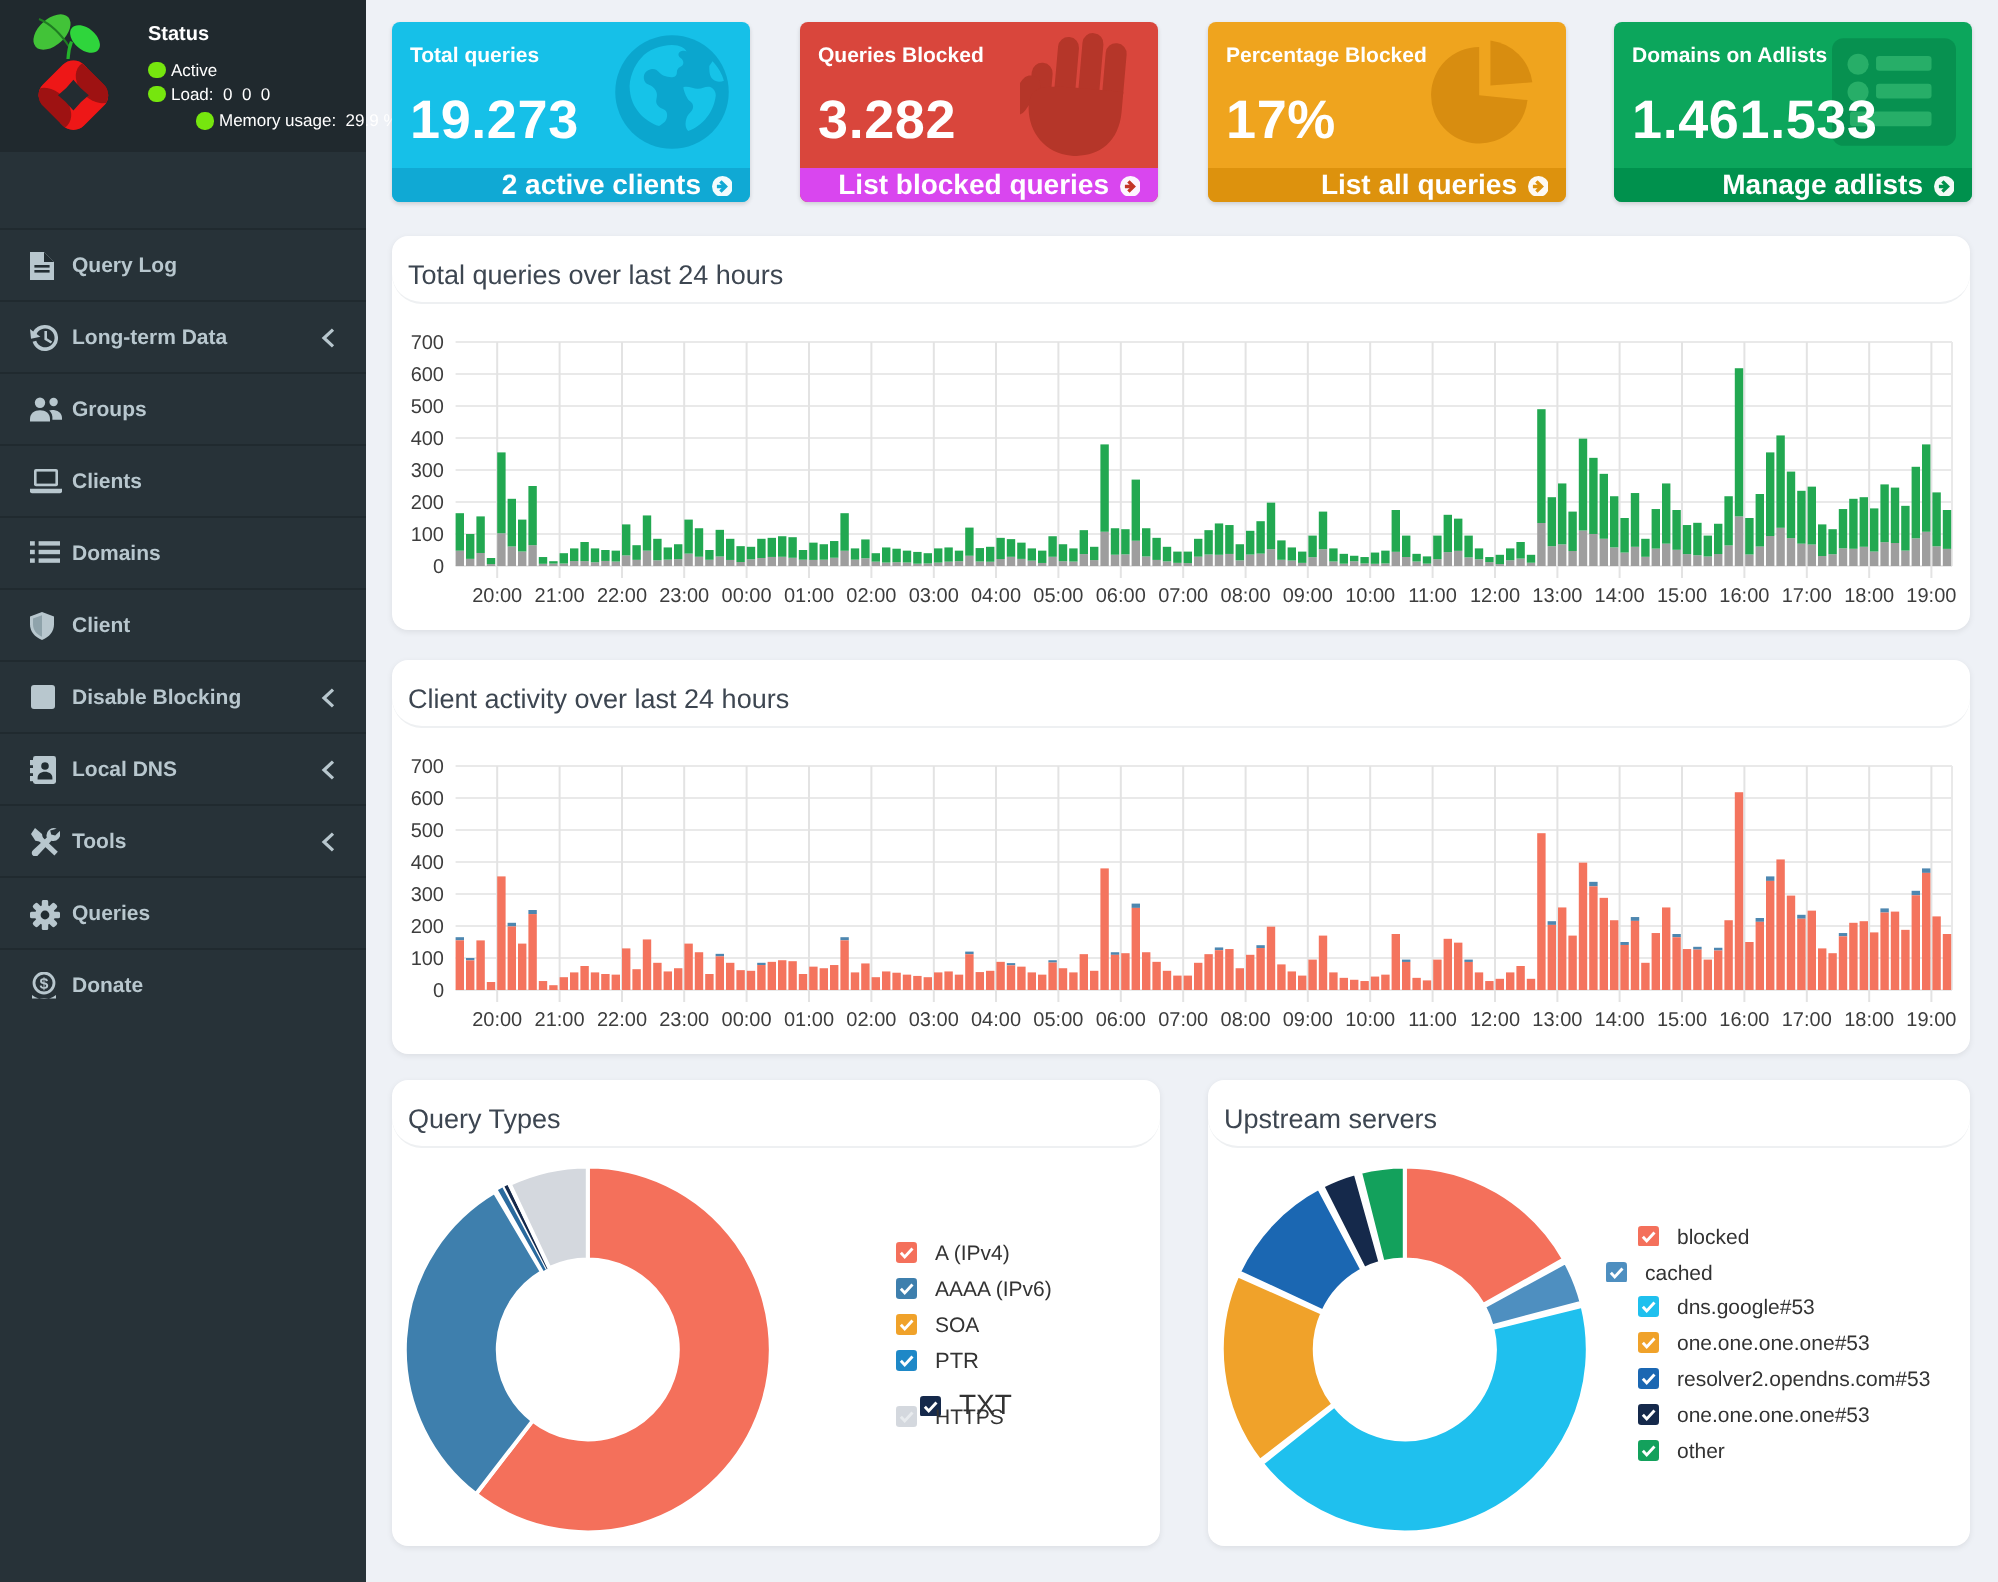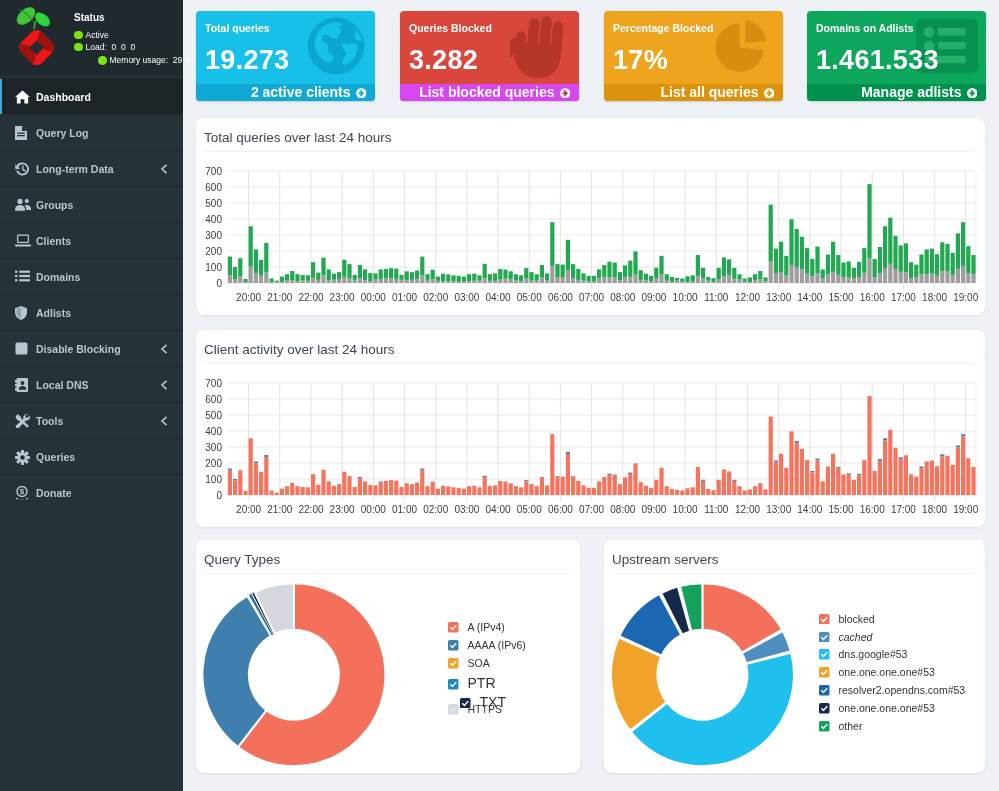--- a/index.html
+++ b/index.html
@@ -44,27 +44,20 @@
 <ellipse cx="48.5" cy="41" rx="12" ry="9" transform="rotate(45 48.5 41)" fill="#9e1212"></ellipse>
 <ellipse cx="25" cy="54.5" rx="12" ry="9" transform="rotate(45 25 54.5)" fill="#9e1212"></ellipse>
 </g>
 <path d="M36.7 39.9 Q40 44.3 44.4 47.6 Q40 50.9 36.7 55.3 Q33.4 50.9 29 47.6 Q33.4 44.3 36.7 39.9z" fill="#232c31"></path>
 </svg>
     <div class="stitle">Status</div>
     <div class="sline" style="top:29.5px;"><span class="dot"></span>Active</div>
     <div class="sline" style="top:41.5px;"><span class="dot"></span>Load:&nbsp; 0&nbsp; 0&nbsp; 0</div>
     <div class="sline" style="top:55px;padding-left:24px;"><span class="dot"></span>Memory usage:&nbsp; 29.9 %</div>
   </div>
-  <div class="mi active" style="top:78px;">
-      <div class="abar"></div>
-      <span class="mic"><svg width="15" height="14" viewBox="0 0 16 14">
-          <path d="M8 0L0 7h2v7h4v-4.5h4V14h4V7h2z" fill="#ffffff"></path>
-        </svg></span>
-      <span class="ml">Dashboard</span>
-    </div>
     <div class="mi" style="top:114px;">
       <span class="mic"><svg width="12" height="14" viewBox="0 0 12 14">
           <path d="M0 0h7l5 5v9H0z" fill="#b8c7ce"></path>
           <path d="M7 0l5 5H7z" fill="#222d32"></path>
           <rect x="2.2" y="6.5" width="7.6" height="1.3" fill="#222d32"></rect>
           <rect x="2.2" y="9" width="7.6" height="1.3" fill="#222d32"></rect>
         </svg></span>
       <span class="ml">Query Log</span>
     </div>
     <div class="mi" style="top:150px;">
@@ -103,21 +96,21 @@
           <rect x="0" y="9.2" width="2.4" height="2.2" fill="#b8c7ce"></rect>
           <rect x="4.3" y="9.2" width="10.7" height="2.2" fill="#b8c7ce"></rect>
         </svg></span>
       <span class="ml">Domains</span>
     </div>
     <div class="mi" style="top:294px;">
       <span class="mic"><svg width="12" height="14" viewBox="0 0 12 14">
           <path d="M6 0l6 2.2v4.1c0 3.6-2.4 6.3-6 7.7C2.4 12.6 0 9.9 0 6.3V2.2z" fill="#b8c7ce"></path>
           <path d="M6 1.6v10.8C3.2 11.2 1.5 9 1.5 6.3V3.2z" fill="#8fa3ab"></path>
         </svg></span>
-      <span class="ml">Adlists</span>
+      <span class="ml">Client</span>
     </div>
     <div class="mi" style="top:330px;">
       <span class="mic"><svg width="13" height="13" viewBox="0 0 13 13">
           <rect x="0.5" y="0.5" width="12" height="12" rx="1.5" fill="#b8c7ce"></rect>
         </svg></span>
       <span class="ml">Disable Blocking</span>
       <svg width="8" height="10" viewBox="0 0 8 10" style="position:absolute;right:15px;top:13px;">
         <path d="M6.5 0.8L2 5l4.5 4.2" stroke="#b8c7ce" stroke-width="1.6" fill="none"></path>
       </svg>
     </div>
@@ -856,21 +849,21 @@
         <path d="M3 6.6l2.4 2.6L10.2 4" stroke="#fff" stroke-width="1.8" fill="none"></path>
       </svg>A (IPv4)</div>
     <div style="position:absolute;left:252px;top:99.2px;height:13px;font-size:10.5px;color:#333;white-space:nowrap;"><svg width="10.5" height="10.5" viewBox="0 0 13 13" style="vertical-align:-1.5px;margin-right:9px;">
         <rect width="13" height="13" rx="2" fill="#3e7fad"></rect>
         <path d="M3 6.6l2.4 2.6L10.2 4" stroke="#fff" stroke-width="1.8" fill="none"></path>
       </svg>AAAA (IPv6)</div>
     <div style="position:absolute;left:252px;top:117.3px;height:13px;font-size:10.5px;color:#333;white-space:nowrap;"><svg width="10.5" height="10.5" viewBox="0 0 13 13" style="vertical-align:-1.5px;margin-right:9px;">
         <rect width="13" height="13" rx="2" fill="#f0a22a"></rect>
         <path d="M3 6.6l2.4 2.6L10.2 4" stroke="#fff" stroke-width="1.8" fill="none"></path>
       </svg>SOA</div>
-    <div style="position:absolute;left:252px;top:135.4px;height:13px;font-size:14px;color:#333;white-space:nowrap;"><svg width="10.5" height="10.5" viewBox="0 0 13 13" style="vertical-align:-1.5px;margin-right:9px;">
+    <div style="position:absolute;left:252px;top:135.4px;height:13px;font-size:11px;color:#333;white-space:nowrap;"><svg width="10.5" height="10.5" viewBox="0 0 13 13" style="vertical-align:-1.5px;margin-right:9px;">
         <rect width="13" height="13" rx="2" fill="#1e88c7"></rect>
         <path d="M3 6.6l2.4 2.6L10.2 4" stroke="#fff" stroke-width="1.8" fill="none"></path>
       </svg>PTR</div>
     <div style="position:absolute;left:252px;top:153.6px;height:13px;font-size:14px;color:#333;white-space:nowrap;margin-left:12px;"><svg width="10.5" height="10.5" viewBox="0 0 13 13" style="vertical-align:-1.5px;margin-right:9px;">
         <rect width="13" height="13" rx="2" fill="#15294b"></rect>
         <path d="M3 6.6l2.4 2.6L10.2 4" stroke="#fff" stroke-width="1.8" fill="none"></path>
       </svg>TXT</div>
     <div style="position:absolute;left:252px;top:163px;height:13px;font-size:10.5px;color:#333;white-space:nowrap;"><svg width="10.5" height="10.5" viewBox="0 0 13 13" style="vertical-align:-1.5px;margin-right:9px;">
         <rect width="13" height="13" rx="2" fill="#d4d8de"></rect>
         <path d="M3 6.6l2.4 2.6L10.2 4" stroke="#e8ebee" stroke-width="1.8" fill="none"></path>
@@ -886,21 +879,21 @@
       <path d="M187.26 112.87 A91.5 91.5 0 0 1 26.89 191.78 L63.23 162.77 A45 45 0 0 0 142.10 123.97 Z" fill="#1fc0ee" stroke="#fff" stroke-width="2" stroke-linejoin="round"></path>
       <path d="M25.91 190.53 A91.5 91.5 0 0 1 14.75 97.63 L57.26 116.47 A45 45 0 0 0 62.75 162.16 Z" fill="#f0a22a" stroke="#fff" stroke-width="2" stroke-linejoin="round"></path>
       <path d="M15.41 96.18 A91.5 91.5 0 0 1 55.44 53.91 L77.27 94.97 A45 45 0 0 0 57.58 115.75 Z" fill="#1b67b2" stroke="#fff" stroke-width="2" stroke-linejoin="round"></path>
       <path d="M57.14 53.03 A91.5 91.5 0 0 1 73.79 46.57 L86.30 91.36 A45 45 0 0 0 78.11 94.53 Z" fill="#15294b" stroke="#fff" stroke-width="2" stroke-linejoin="round"></path>
       <path d="M75.95 46.00 A91.5 91.5 0 0 1 98.40 43.20 L98.40 89.70 A45 45 0 0 0 87.36 91.07 Z" fill="#13a15c" stroke="#fff" stroke-width="2" stroke-linejoin="round"></path>
     </svg>
   <div style="position:absolute;left:215px;top:72.5px;height:13px;font-size:10.5px;color:#333;white-space:nowrap;"><svg width="10.5" height="10.5" viewBox="0 0 13 13" style="vertical-align:-1.5px;margin-right:9px;">
         <rect width="13" height="13" rx="2" fill="#f4705b"></rect>
         <path d="M3 6.6l2.4 2.6L10.2 4" stroke="#fff" stroke-width="1.8" fill="none"></path>
       </svg>blocked</div>
-    <div style="position:absolute;left:215px;top:90.5px;height:13px;font-size:10.5px;color:#333;white-space:nowrap;font-style:italic;"><svg width="10.5" height="10.5" viewBox="0 0 13 13" style="vertical-align:-1.5px;margin-right:9px;">
+    <div style="position:absolute;left:199px;top:90.5px;height:13px;font-size:10.5px;color:#333;white-space:nowrap;"><svg width="10.5" height="10.5" viewBox="0 0 13 13" style="vertical-align:-1.5px;margin-right:9px;">
         <rect width="13" height="13" rx="2" fill="#4e8fc0"></rect>
         <path d="M3 6.6l2.4 2.6L10.2 4" stroke="#fff" stroke-width="1.8" fill="none"></path>
       </svg>cached</div>
     <div style="position:absolute;left:215px;top:108.4px;height:13px;font-size:10.5px;color:#333;white-space:nowrap;"><svg width="10.5" height="10.5" viewBox="0 0 13 13" style="vertical-align:-1.5px;margin-right:9px;">
         <rect width="13" height="13" rx="2" fill="#1fc0ee"></rect>
         <path d="M3 6.6l2.4 2.6L10.2 4" stroke="#fff" stroke-width="1.8" fill="none"></path>
       </svg>dns.google#53</div>
     <div style="position:absolute;left:215px;top:126.4px;height:13px;font-size:10.5px;color:#333;white-space:nowrap;"><svg width="10.5" height="10.5" viewBox="0 0 13 13" style="vertical-align:-1.5px;margin-right:9px;">
         <rect width="13" height="13" rx="2" fill="#f0a22a"></rect>
         <path d="M3 6.6l2.4 2.6L10.2 4" stroke="#fff" stroke-width="1.8" fill="none"></path>

